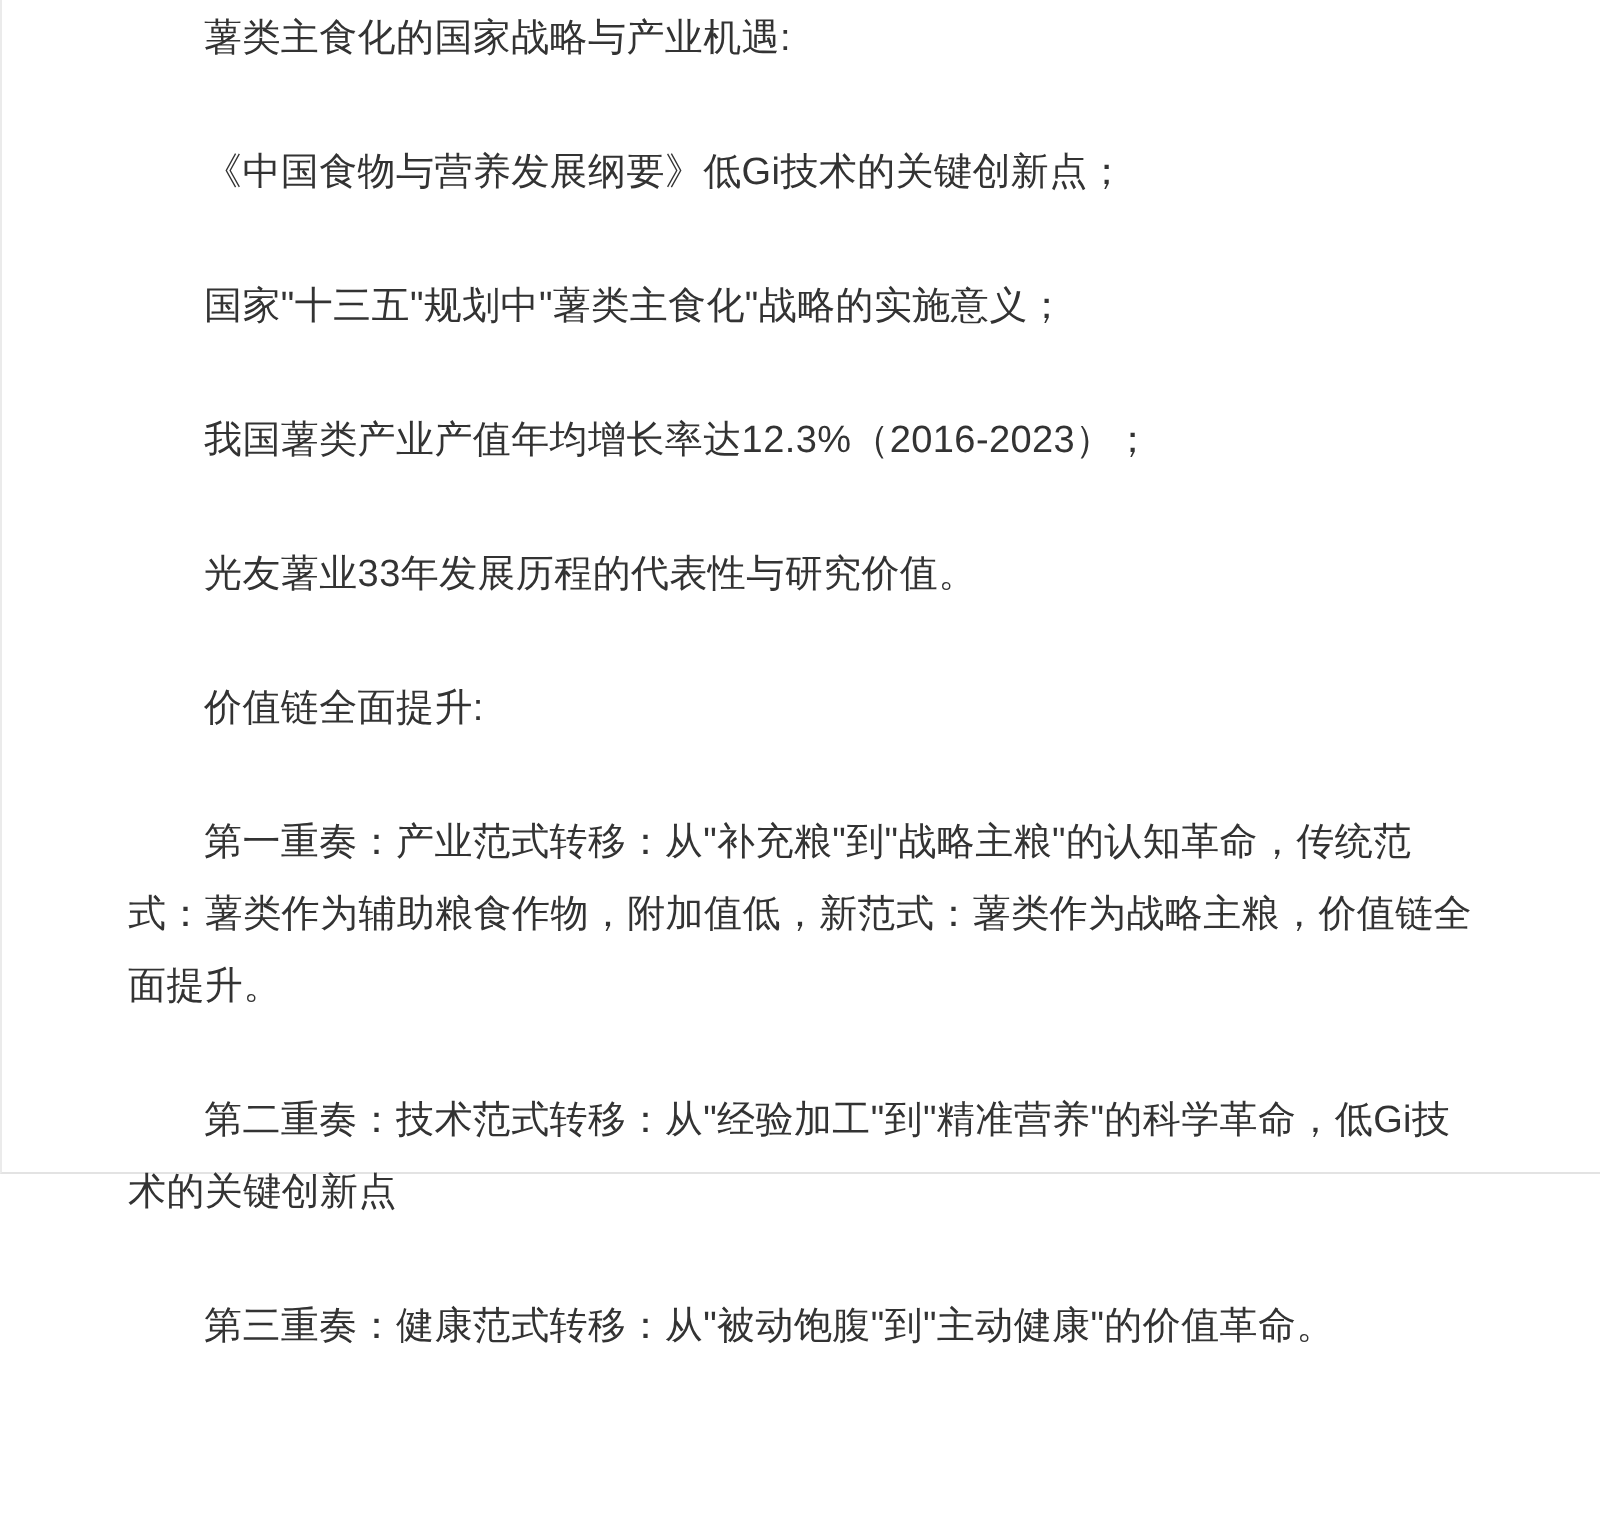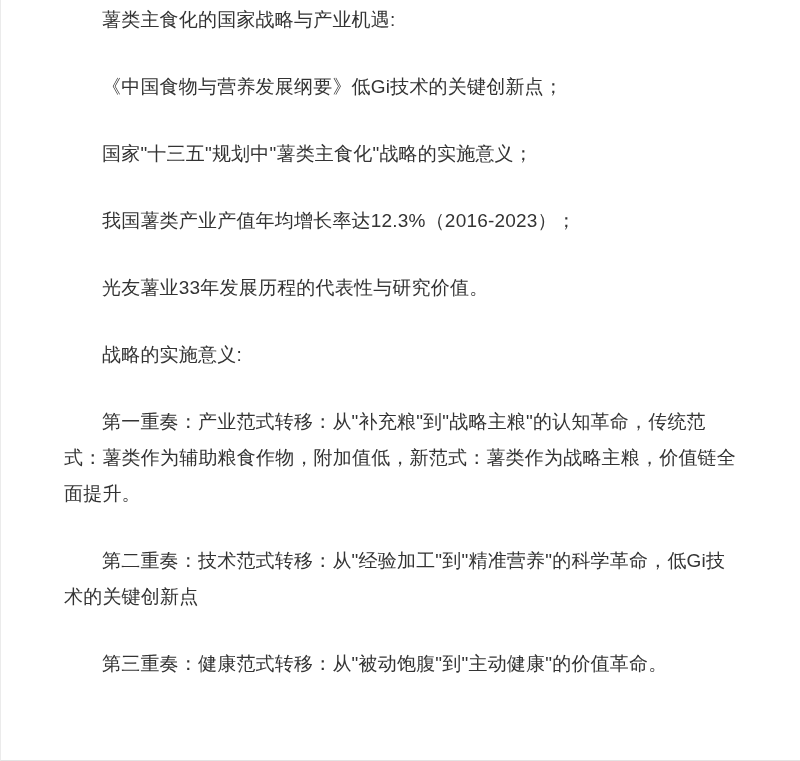--- a/index.html
+++ b/index.html
@@ -9,21 +9,21 @@
   }
   body {
     width: 800px;
     height: 761px;
     overflow: hidden;
     font-family: "Liberation Sans", sans-serif;
   }
   .page {
     box-sizing: border-box;
     width: 800px;
-    height: 761px;
+    height: 587px;
     background: #ffffff;
     border-left: 1px solid #ebebeb;
     border-bottom: 1px solid #e3e3e3;
     padding: 2px 62px 16px 63px;
   }
   .doc-content p {
     margin: 0 0 31px 0;
     padding: 0;
     font-size: 19px;
     line-height: 36px;
@@ -40,18 +40,18 @@
 </head>
 <body>
 
 <div class="page">
   <div class="doc-content">
     <p>薯类主食化的国家战略与产业机遇:</p>
     <p>《中国食物与营养发展纲要》低Gi技术的关键创新点；</p>
     <p>国家"十三五"规划中"薯类主食化"战略的实施意义；</p>
     <p>我国薯类产业产值年均增长率达12.3%（2016-2023）；</p>
     <p>光友薯业33年发展历程的代表性与研究价值。</p>
-    <p>战略的实施意义:</p>
+    <p>价值链全面提升:</p>
     <p>第一重奏：产业范式转移：从"补充粮"到"战略主粮"的认知革命，传统范式：薯类作为辅助粮食作物，附加值低，新范式：薯类作为战略主粮，价值链全面提升。</p>
     <p>第二重奏：技术范式转移：从"经验加工"到"精准营养"的科学革命，低Gi技术的关键创新点</p>
     <p>第三重奏：健康范式转移：从"被动饱腹"到"主动健康"的价值革命。</p>
   </div>
 </div>
 
 </body></html>

